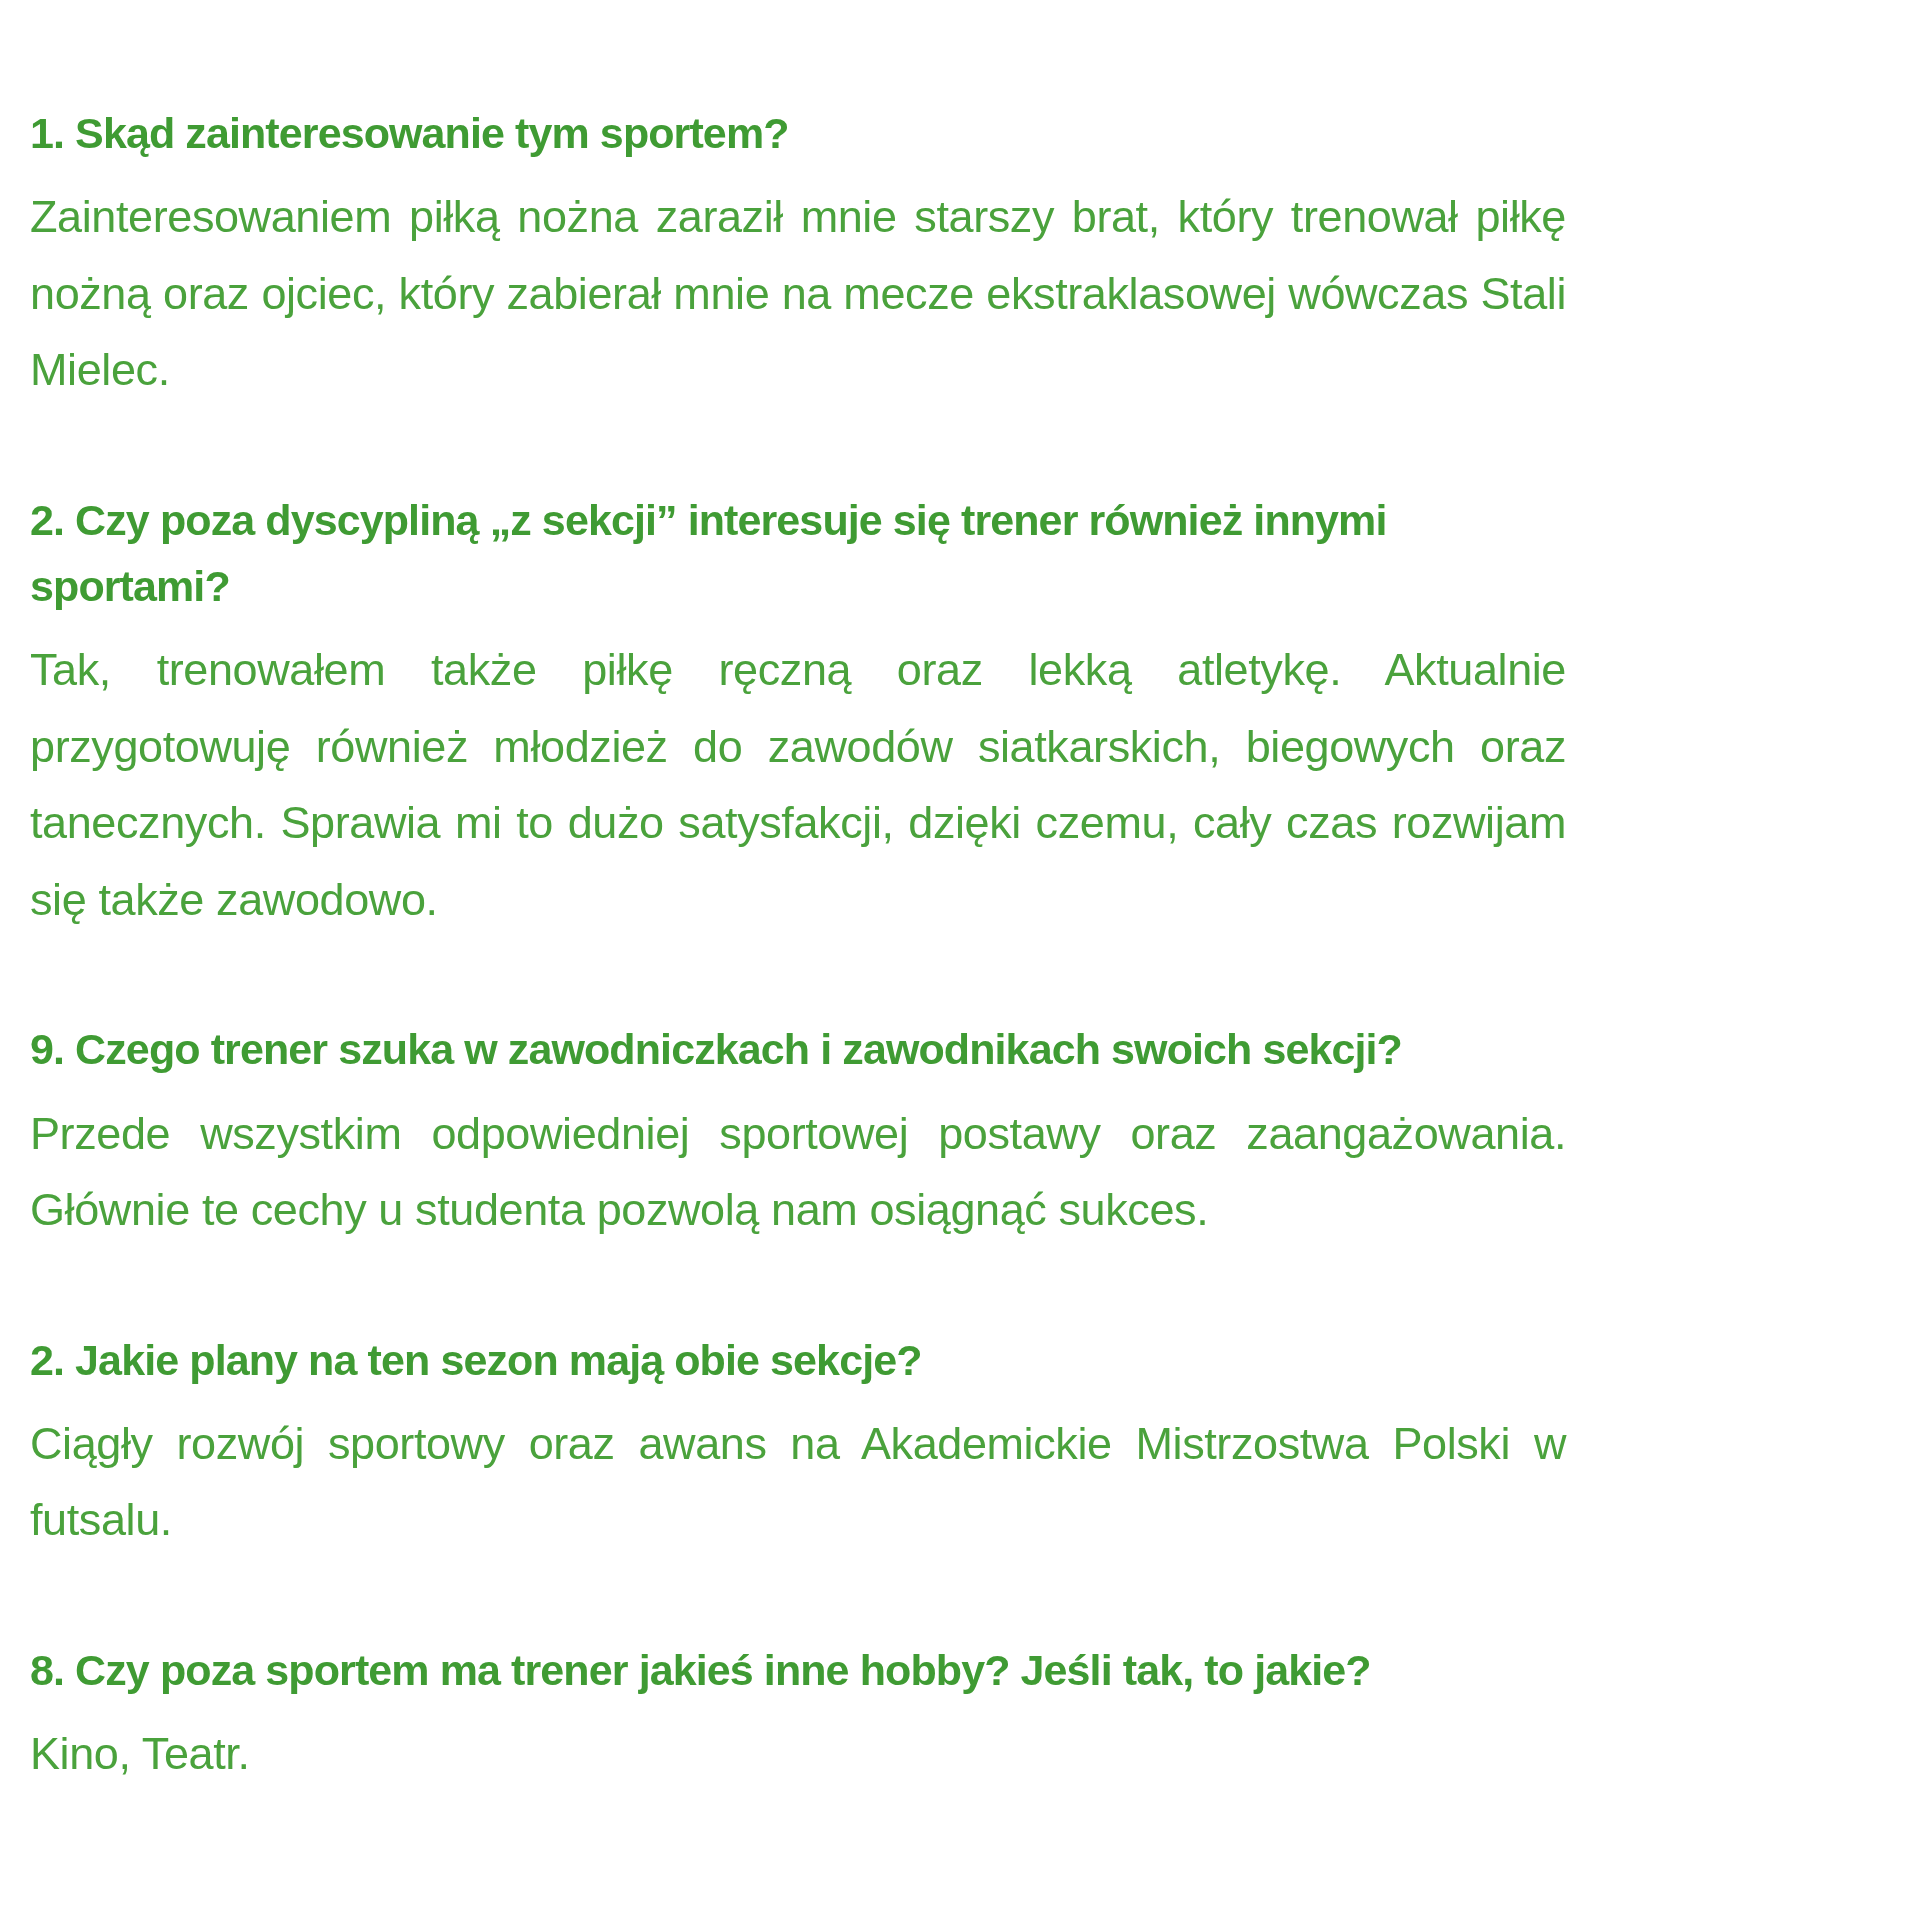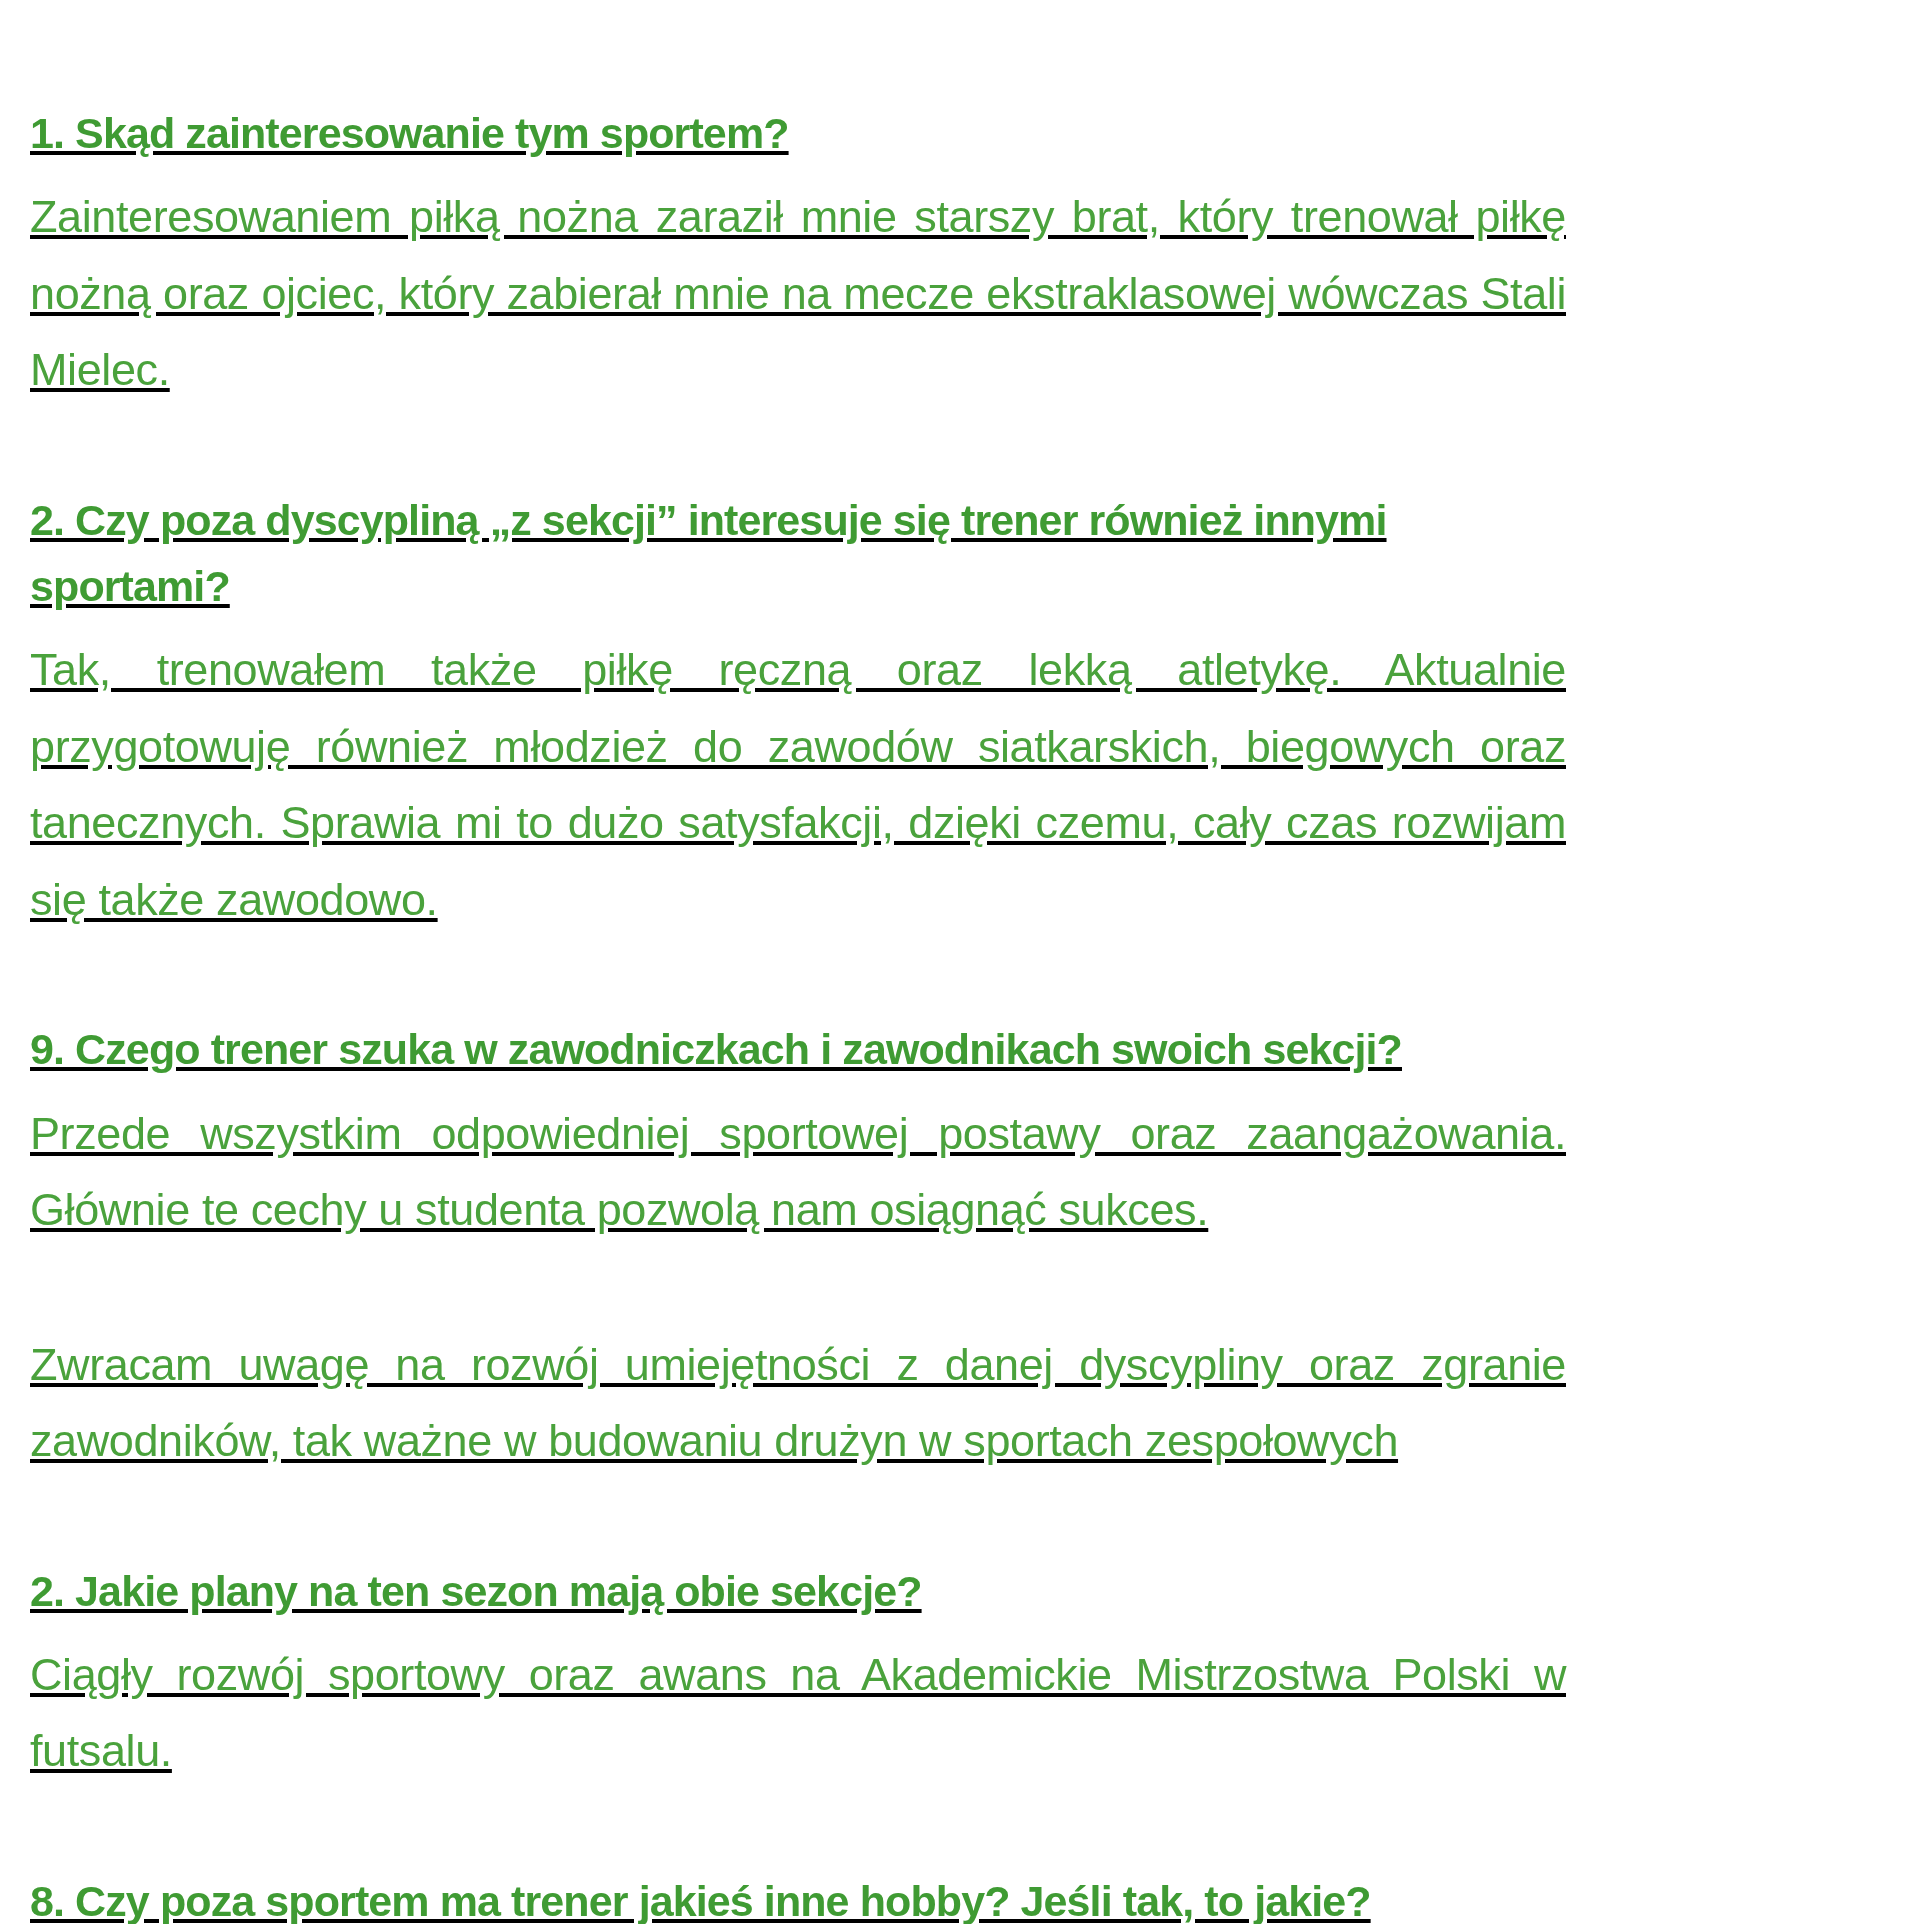--- a/index.html
+++ b/index.html
@@ -8,21 +8,20 @@
     background: #ffffff;
   }
   .page {
     width: 1596px;
     height: 1925px;
     box-sizing: border-box;
     padding: 100px 30px 0 30px;
     background: #ffffff;
     font-family: "Liberation Sans", sans-serif;
     overflow: hidden;
-    text-decoration: underline;
   }
   .qa-section {
     margin-bottom: 78px;
   }
   .question {
     margin: 0 0 12.5px 0;
     font-size: 43px;
     font-weight: bold;
     letter-spacing: -0.9px;
     line-height: 1.55;
@@ -52,21 +51,20 @@
     <h2 class="question">2. Czy poza dyscypliną „z sekcji” interesuje się trener również innymi sportami?</h2>
     <p class="answer">Tak, trenowałem także piłkę ręczną oraz lekką atletykę. Aktualnie przygotowuję również młodzież do zawodów siatkarskich, biegowych oraz tanecznych. Sprawia mi to dużo satysfakcji, dzięki czemu, cały czas rozwijam się także zawodowo.</p>
   </section>
 
   <section class="qa-section">
     <h2 class="question">9. Czego trener szuka w zawodniczkach i zawodnikach swoich sekcji?</h2>
     <p class="answer">Przede wszystkim odpowiedniej sportowej postawy oraz zaangażowania. Głównie te cechy u studenta pozwolą nam osiągnąć sukces.</p>
   </section>
 
   <section class="qa-section">
-    <p class="answer">Zwracam uwagę na rozwój umiejętności z danej dyscypliny oraz zgranie zawodników, tak ważne w budowaniu drużyn w sportach zespołowych</p>
   </section>
 
   <section class="qa-section">
     <h2 class="question">2. Jakie plany na ten sezon mają obie sekcje?</h2>
     <p class="answer">Ciągły rozwój sportowy oraz awans na Akademickie Mistrzostwa Polski w futsalu.</p>
   </section>
 
   <section class="qa-section">
     <h2 class="question">8. Czy poza sportem ma trener jakieś inne hobby? Jeśli tak, to jakie?</h2>
     <p class="answer">Kino, Teatr.</p>

